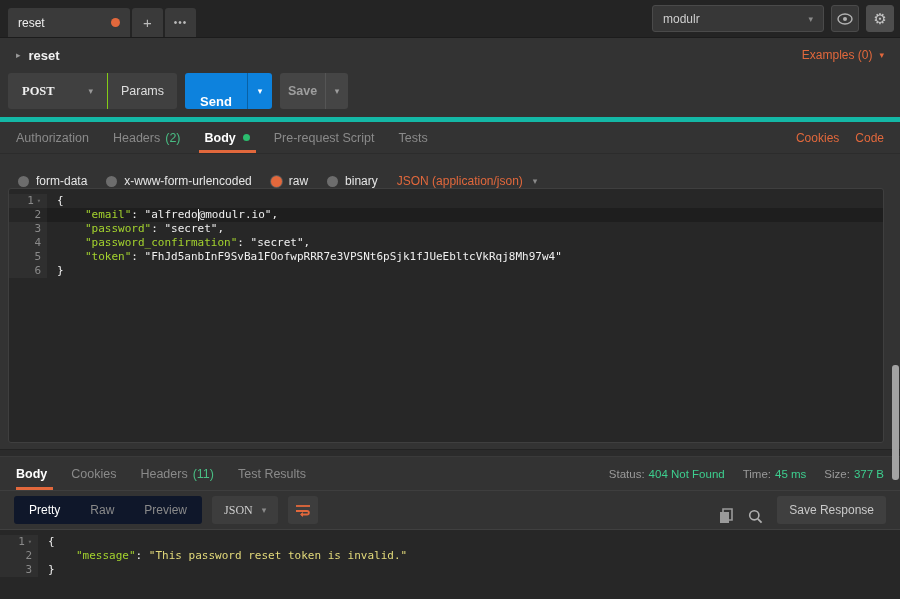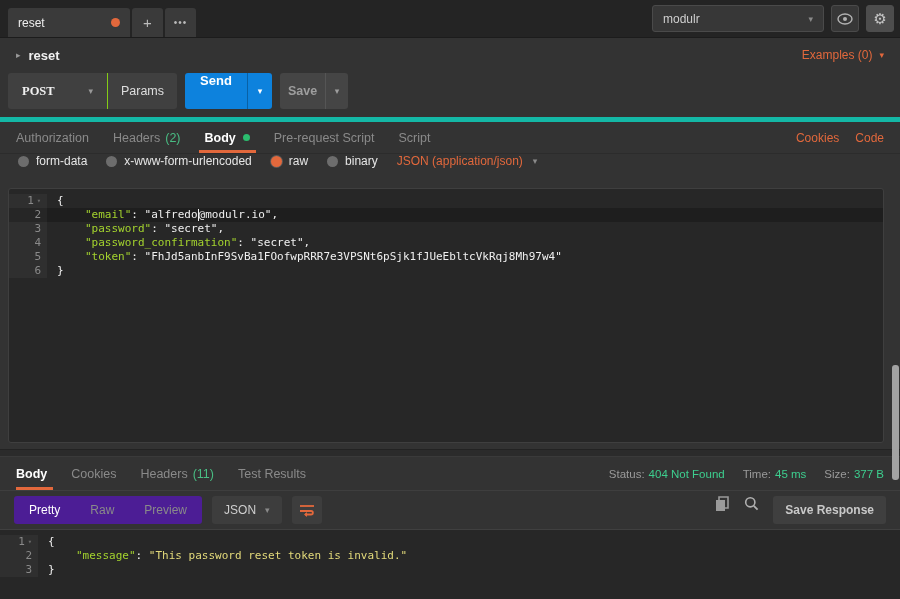--- a/index.html
+++ b/index.html
@@ -37,42 +37,42 @@
                 display:flex; align-items:center; padding:0 14px;font-family:Liberation Serif, serif; }
   .method-box .m { font-weight:bold; font-size:12.5px; color:#f0f0f0; }
   .method-box .chev { margin-left:auto; color:#999; font-size:9px; }
   .url-input { flex:1; height:36px; background:#2b2b2b; display:flex; align-items:center;
                padding:0 12px; font-size:13px; color:#f2f2f2; border-left:1px solid #242424; }
   .caret { width:1px; height:15px; background:#e8e8e8; }
   .params-btn { width:70px; height:36px; background:#404040; border-radius:0 3px 3px 0; border-left:1px solid #84cc16;
                 display:flex; align-items:center; justify-content:center; color:#dedede; font-size:12.5px; }
   .send-group { display:flex; margin-left:8px; }
   .send-main { width:62px; height:36px; background:#0d82dd; border-radius:3px 0 0 3px;
-               display:flex; align-items:flex-start; justify-content:center; color:#fff; font-weight:bold; font-size:13px; }
+               display:flex; align-items:flex-end; justify-content:center; color:#fff; font-weight:bold; font-size:13px; }
   .send-arrow { width:25px; height:36px; background:#0d82dd; border-radius:0 3px 3px 0; border-left:1px solid rgba(0,0,0,.25);
                 display:flex; align-items:center; justify-content:center; color:#fff; font-size:9px; }
   .save-group { display:flex; margin-left:8px; }
   .save-main { width:45px; height:36px; background:#454545; border-radius:3px 0 0 3px;
                display:flex; align-items:center; justify-content:center; color:#9e9e9e; font-weight:bold; font-size:12.5px; }
   .save-arrow { width:23px; height:36px; background:#454545; border-radius:0 3px 3px 0; border-left:1px solid #555;
                 display:flex; align-items:center; justify-content:center; color:#9e9e9e; font-size:9px; }
   
   .rtabs { height:37px; display:flex; align-items:stretch; padding:0 16px;
            border-top:5px solid #14b8a6; border-bottom:1px solid #2c2c2c; }
   .rtab { display:flex; align-items:center; padding:0 12px; color:#8a8a8a; font-size:12.5px; position:relative; }
   .rtab:first-child { padding-left:0; }
   .rtab .cnt { color:#49bd83; margin-left:5px; }
   .rtab.active { color:#fff; font-weight:bold; }
   .rtab.active::after { content:""; position:absolute; left:6px; right:6px; bottom:0; height:3px; background:#e2683c; }
   .rtab:first-child.active::after { left:0; }
   .green-dot { width:7px; height:7px; border-radius:50%; background:#2bbd6e; margin-left:7px; }
   .rtabs-right { margin-left:auto; display:flex; align-items:center; gap:16px; }
   .link-orange { color:#e2683c; font-size:12px; }
   
-  .mode-row { height:34px; display:flex; align-items:flex-start; padding:0 18px; gap:19px; }
+  .mode-row { height:34px; display:flex; align-items:flex-end; padding:0 18px; gap:19px; }
   .mode { display:flex; align-items:center; gap:7px; color:#e6e6e6; font-size:12px; }
   .radio { width:11px; height:11px; border-radius:50%; background:#6d6d6d; }
   .radio.sel { background:#e2683c; box-shadow:0 0 0 1px #5a5a5a; }
   .ctype { color:#e2683c; font-size:12px; display:flex; align-items:center; gap:10px; }
   .ctype .chev { color:#8a8a8a; font-size:9px; }
   
   .editor-box { margin-left:8px; width:876px; height:255px; background:#272727;
                 border:1px solid #3f3f3f; border-radius:3px; overflow:hidden; }
   .code { font-family:"DejaVu Sans Mono", monospace; font-size:11px; line-height:14px; }
   .cline { display:flex; height:14px; white-space:pre; }
@@ -89,29 +89,29 @@
   .code-caret { width:1px; height:12px; background:#f0f0f0; }
   .pad-line { height:5px; }
   
   .sep { height:8px; background:#2b2b2b; border-top:1px solid #232323; border-bottom:1px solid #3a3a3a; margin-top:6px; }
   
   .resp-tabs { height:34px; display:flex; align-items:stretch; padding:0 16px; border-bottom:1px solid #3e3e3e; }
   .resp-meta { margin-left:auto; display:flex; align-items:center; gap:18px; font-size:11.5px; }
   .meta-item { color:#9a9a9a; }
   .meta-item .val { color:#3dcf8f; margin-left:4px; }
   .resp-toolbar { height:38px; display:flex; align-items:center; padding:0 14px; }
-  .seg { display:flex; background:#4c1d95; border-radius:3px; height:28px; }
+  .seg { display:flex; background:#0f172a; border-radius:3px; height:28px; }
   .seg .seg-item { display:flex; align-items:center; padding:0 15px; color:#8a8a8a; font-size:12px; }
   .seg .seg-item.active { color:#fff; }
   .fmt-select { margin-left:10px; height:28px; background:#3d3d3d; border-radius:3px; display:flex;
-                align-items:center; padding:0 12px; color:#cfcfcf; font-size:12px; gap:9px; }
+                align-items:center; padding:0 12px; color:#cfcfcf; font-size:12px; gap:9px;font-family:Liberation Serif, serif; }
   .fmt-select .chev { color:#8a8a8a; font-size:9px; }
   .wrap-btn { margin-left:10px; width:30px; height:28px; background:#3d3d3d; border-radius:3px;
               display:flex; align-items:center; justify-content:center; }
-  .toolbar-right { margin-left:auto; display:flex; align-items:flex-start;font-weight:bold; }
+  .toolbar-right { margin-left:auto; display:flex; align-items:flex-end; }
   .ticon { margin-left:14px; display:flex; align-items:center; justify-content:center; }
   .save-resp { margin-left:14px; height:28px; background:#3f3f3f; border-radius:3px; display:flex;
                align-items:center; padding:0 12px; color:#c9c9c9; font-size:12px; }
   .resp-editor { border-top:1px solid #404040; background:#272727; height:86px; }
   .resp-editor .cline:first-child { margin-top:5px; }
   
   .scroll-thumb { position:absolute; right:1px; top:365px; width:7px; height:115px; background:#a3a3a3; border-radius:3px; }
   .chev { display:inline-block; }
 </style>
 </head>
@@ -191,21 +191,21 @@
       <span class="cnt">(2)</span>
     </div>
     <div class="rtab active">
       <span>Body</span>
       <span class="green-dot"></span>
     </div>
     <div class="rtab">
       <span>Pre-request Script</span>
     </div>
     <div class="rtab">
-      <span>Script</span>
+      <span>Tests</span>
     </div>
     <div class="rtabs-right">
       <span class="link-orange">Cookies</span>
       <span class="link-orange">Code</span>
     </div>
   </div>
 
   <div class="mode-row">
     <div class="mode">
       <span class="radio"></span>

